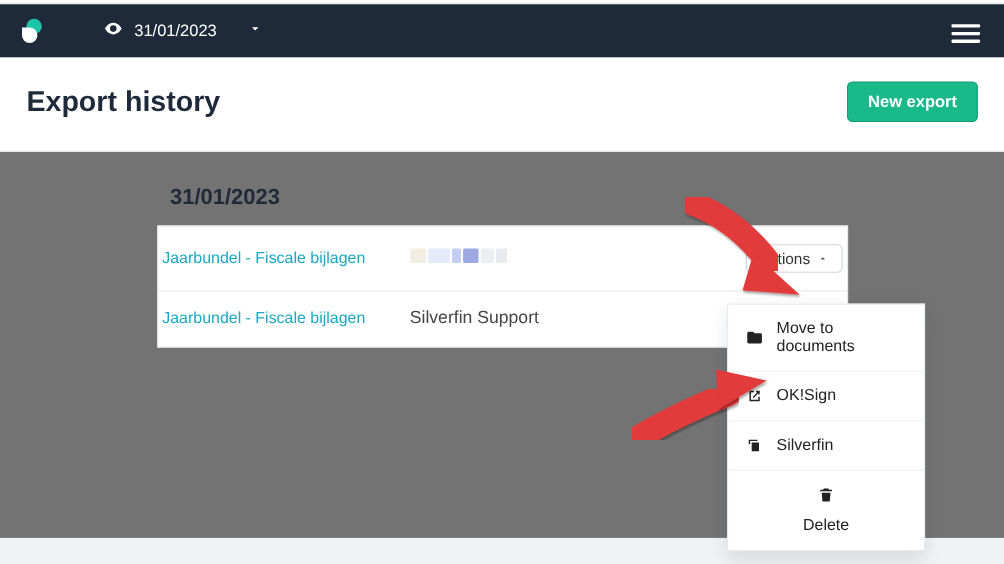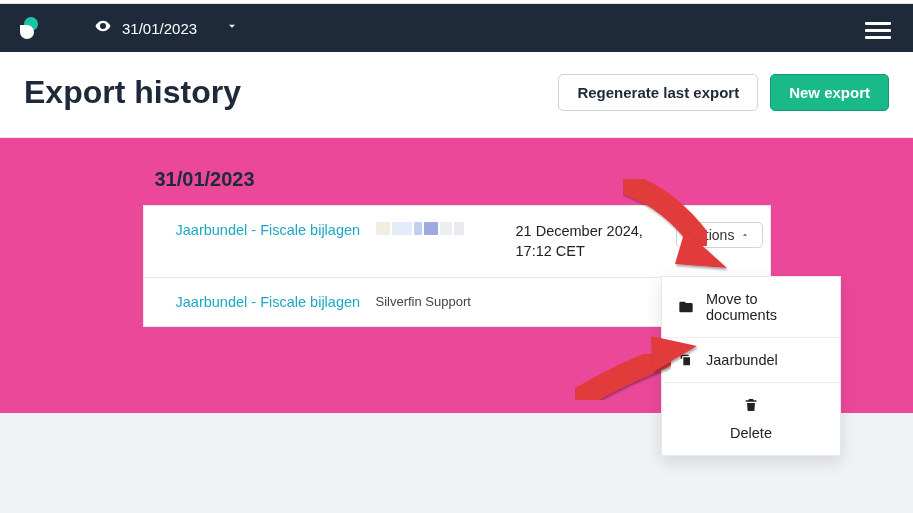--- a/index.html
+++ b/index.html
@@ -1,39 +1,39 @@
 <!DOCTYPE html>
 <html><head>
 <meta charset="utf-8">
 <style>
   * { box-sizing: border-box; margin: 0; padding: 0; }
   html, body { width: 913px; height: 513px; font-family: "Segoe UI", Arial, sans-serif; background: #f0f2f4; overflow: hidden; }
-  .stage { width: 913px; height: 413px; position: relative; background: #ec4899; }
+  .stage { width: 913px; height: 489px; position: relative; background: #737373; }
   .browser-tabbar { height: 4px; background: #fff; border-bottom: 1px solid #e0e0e0; }
   .topnav { background: #1e2a3a; height: 48px; display: flex; align-items: center; padding: 0 18px; color: #fff; position: relative; }
   .logo { width: 22px; height: 22px; position: relative; }
   .logo .top { position:absolute; width:14px; height:14px; background:#1bc3a7; border-radius:50% 50% 50% 0; top:0; left:6px; }
   .logo .bot { position:absolute; width:14px; height:14px; background:#ffffff; border-radius:0 50% 50% 50%; bottom:0; left:2px; }
   .eye-icon { margin-left: 54px; display:flex; align-items:center; gap:10px; }
   .date-txt { font-size: 15px; color:#fff; font-weight:500; }
   .chev { margin-left: 18px; }
   .hamburger { position:absolute; right:22px; top:14px; cursor:pointer; }
   .hamburger div { width:26px; height:3px; background:#fff; margin:4px 0; border-radius:1px; }
   .header-row { background:#ffffff; display:flex; align-items:center; padding: 22px 24px 26px 24px; border-bottom:1px solid #e6e8ea;}
-  .page-title { font-size:32px; font-weight:700; color:#1e2a3a; flex:1; }
+  .page-title { font-size:26px; font-weight:700; color:#1e2a3a; flex:1; }
   .btn { font-size:15px; font-weight:700; border-radius:5px; padding:9px 18px; cursor:pointer; background:#fff; border:1px solid #cfd4d9; color:#1e2a3a; margin-left:12px; }
   .btn.green { background:#19b98a; border-color:#129b72; color:#fff; }
   .content { padding: 30px 0 0 0; display:flex; justify-content:center; }
   .panel { width: 628px; }
   .panel-date { font-size:20px; font-weight:700; color:#1e2a3a; margin: 0 0 14px 12px; }
   .card { background:#fff; border:1px solid #e6e8ea; }
-  .row { display:flex; align-items:flex-start; padding:16px 32px; border-bottom:1px solid #e6e8ea; }
+  .row { display:flex; align-items:center; padding:16px 4px; border-bottom:1px solid #e6e8ea;gap:25px; }
   .row:last-child { border-bottom:none; }
   .col-link { flex: 0 0 200px; color:#1ba8c4; font-size:14.5px; cursor:pointer; }
-  .col-user { flex: 0 0 140px; color:#444; font-size:13px; }
+  .col-user { flex: 0 0 140px; color:#444; font-size:16px; }
   .col-date { flex: 0 0 160px; color:#222; font-size:14.5px; line-height:1.35; }
   .col-act  { flex:1; text-align:right; }
   .actions-btn { display:inline-flex; align-items:center; gap:6px; border:1px solid #cfd4d9; border-radius:5px; padding:4px 12px; font-size:14px; color:#333; background:#fff; cursor:pointer; }
   .placeholder-bars { display:inline-flex; gap:2px; }
   .placeholder-bars span { display:inline-block; height:13px; border-radius:1px; }
   .pb1{width:14px;background:#f1ede0;} .pb2{width:20px;background:#e4ecf9;} .pb3{width:8px;background:#c3cdf5;} .pb4{width:14px;background:#9ea9e2;} .pb5{width:12px;background:#eceef2;} .pb6{width:10px;background:#e8eaf0;}
   .dropdown { position:absolute; left:661px; top:276px; width:180px; background:#fff; border:1px solid #e6e8ea; box-shadow:0 6px 16px rgba(20,30,50,.12); z-index:5; }
   .dropdown .item { display:flex; align-items:center; gap:12px; padding:14px 16px; font-size:14.5px; color:#222; cursor:pointer; border-bottom:1px solid #eef0f2; }
   .dropdown .item:last-child { border-bottom:none;flex-direction:column; }
   .dropdown .item svg { flex:0 0 16px; }
@@ -68,42 +68,40 @@
     </div>
     <div class="hamburger">
       <div></div>
         <div></div>
         <div></div>
     </div>
   </div>
 
   <div class="header-row">
     <div class="page-title">Export history</div>
-    <button class="btn">Regenerate last export</button>
     <button class="btn green">New export</button>
   </div>
 
   <div class="content">
     <div class="panel">
       <div class="panel-date">31/01/2023</div>
       <div class="card">
 
         <div class="row">
           <div class="col-link">Jaarbundel - Fiscale bijlagen</div>
           <div class="col-user">
             <span class="placeholder-bars">
               <span class="pb1"></span>
                 <span class="pb2"></span>
                 <span class="pb3"></span>
                 <span class="pb4"></span>
                 <span class="pb5"></span>
                 <span class="pb6"></span>
             </span>
           </div>
-          <div class="col-date">21 December 2024, 17:12 CET</div>
           <div class="col-act">
             <span class="actions-btn">
               <span>Actions</span>
               <svg width="10" height="10" viewBox="0 0 24 24" fill="#555">
                   <path d="M7 14l5-5 5 5z"></path>
                 </svg>
             </span>
           </div>
         </div>
 
@@ -119,23 +117,29 @@
 
   <div class="dropdown">
     <div class="item">
       <svg width="16" height="16" viewBox="0 0 24 24" fill="#222">
           <path d="M10 4l2 2h8a2 2 0 012 2v10a2 2 0 01-2 2H4a2 2 0 01-2-2V6a2 2 0 012-2h6z"></path>
         </svg>
       <span>Move to documents</span>
     </div>
     <div class="item">
       <svg width="16" height="16" viewBox="0 0 24 24" fill="#222">
+          <path d="M5 5h6v2H7v10h10v-4h2v6H5V5zm9 0h5v5h-2V8.4l-6.3 6.3-1.4-1.4L15.6 7H14V5z"></path>
+        </svg>
+      <span>OK!Sign</span>
+    </div>
+    <div class="item">
+      <svg width="16" height="16" viewBox="0 0 24 24" fill="#222">
           <path d="M8 8h10v12H8V8zm-2 2H4V4h12v2H6v4z"></path>
         </svg>
-      <span>Jaarbundel</span>
+      <span>Silverfin</span>
     </div>
     <div class="item">
       <svg width="16" height="16" viewBox="0 0 24 24" fill="#222">
           <path d="M9 3h6l1 2h4v2H4V5h4l1-2zM6 9h12l-1 12H7L6 9z"></path>
         </svg>
       <span>Delete</span>
     </div>
   </div>
 
   <div class="arrow" style="left:615px; top:170px;">

